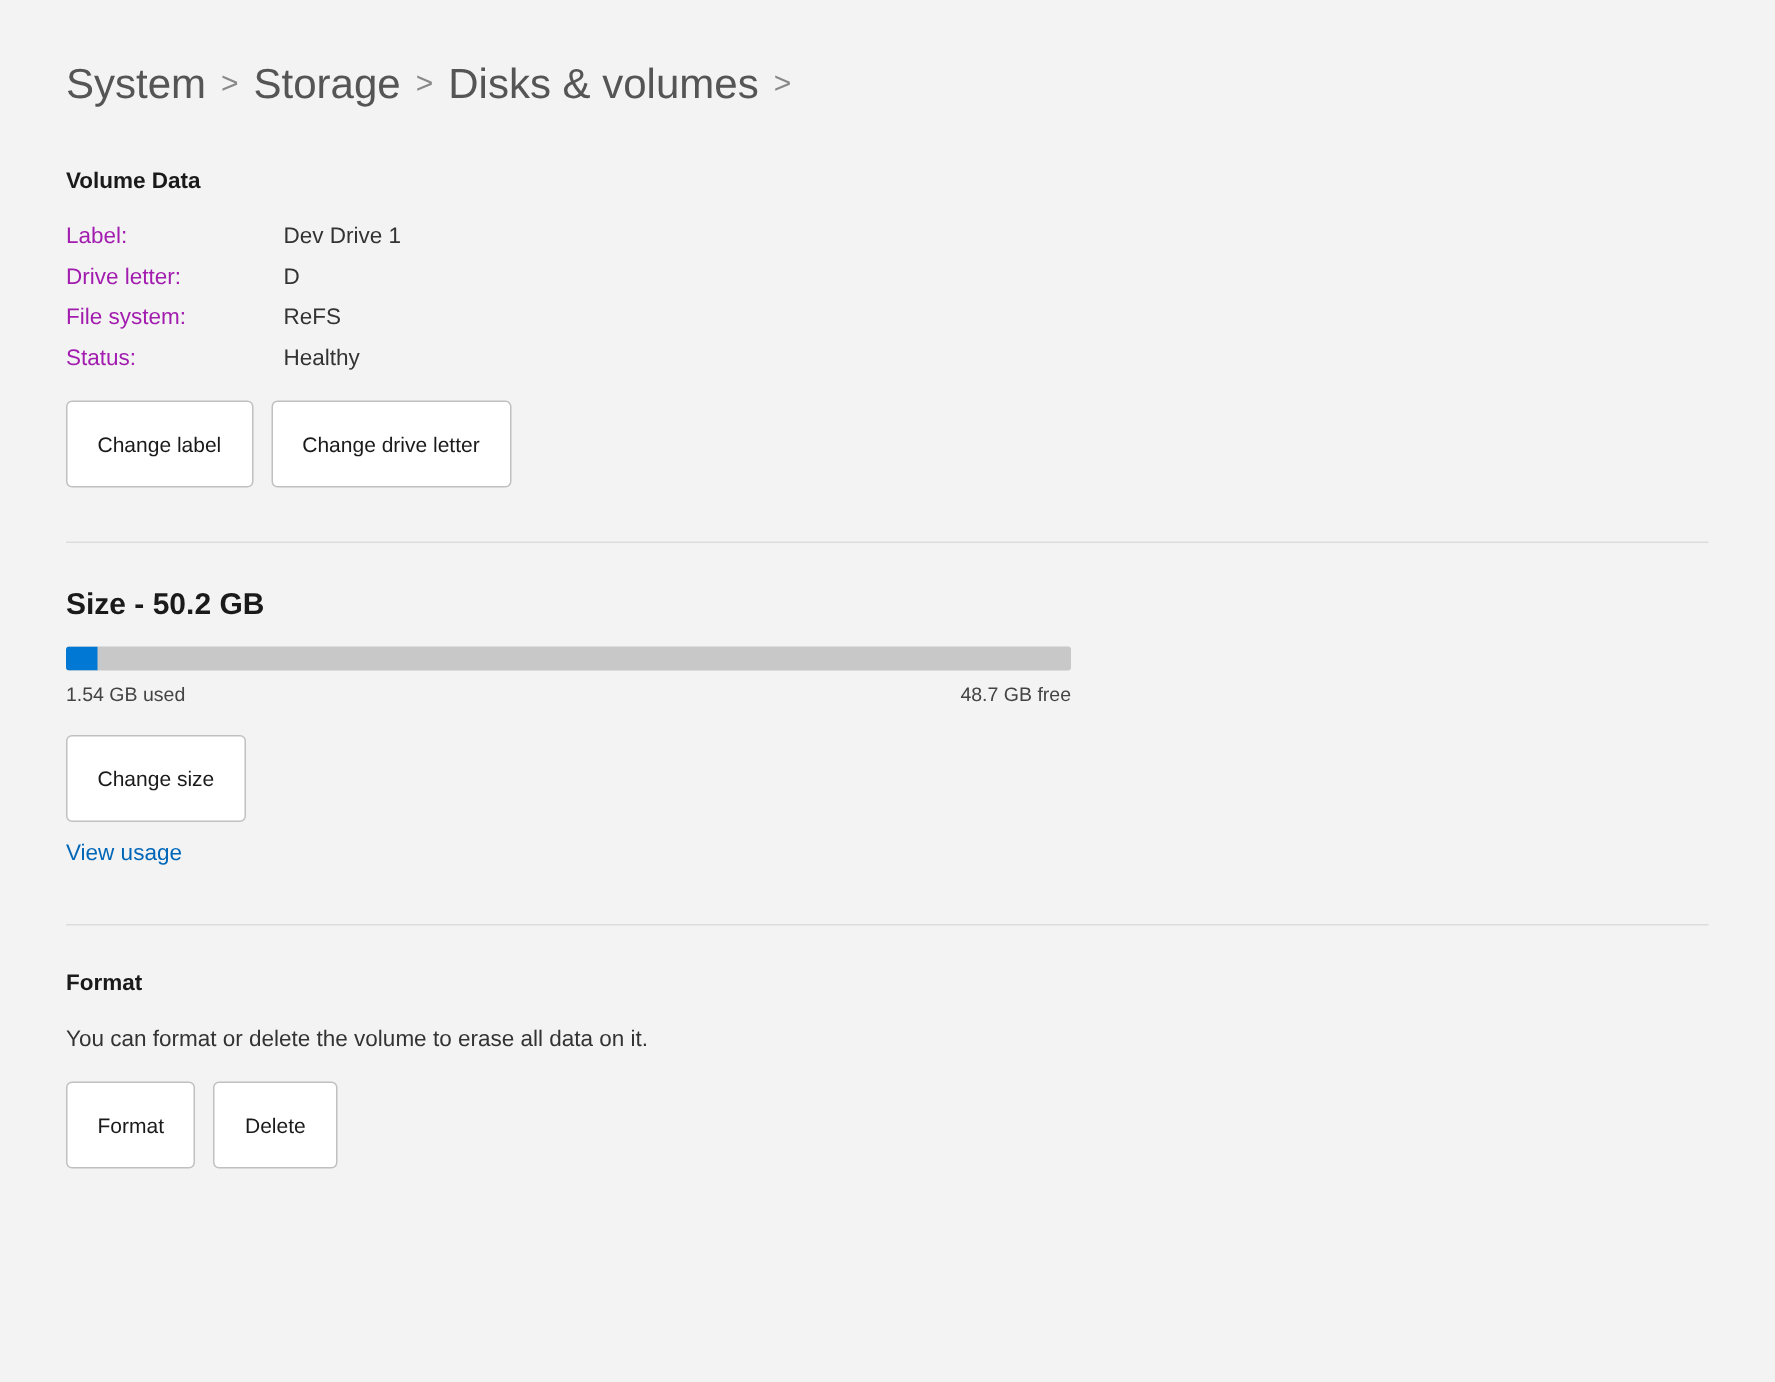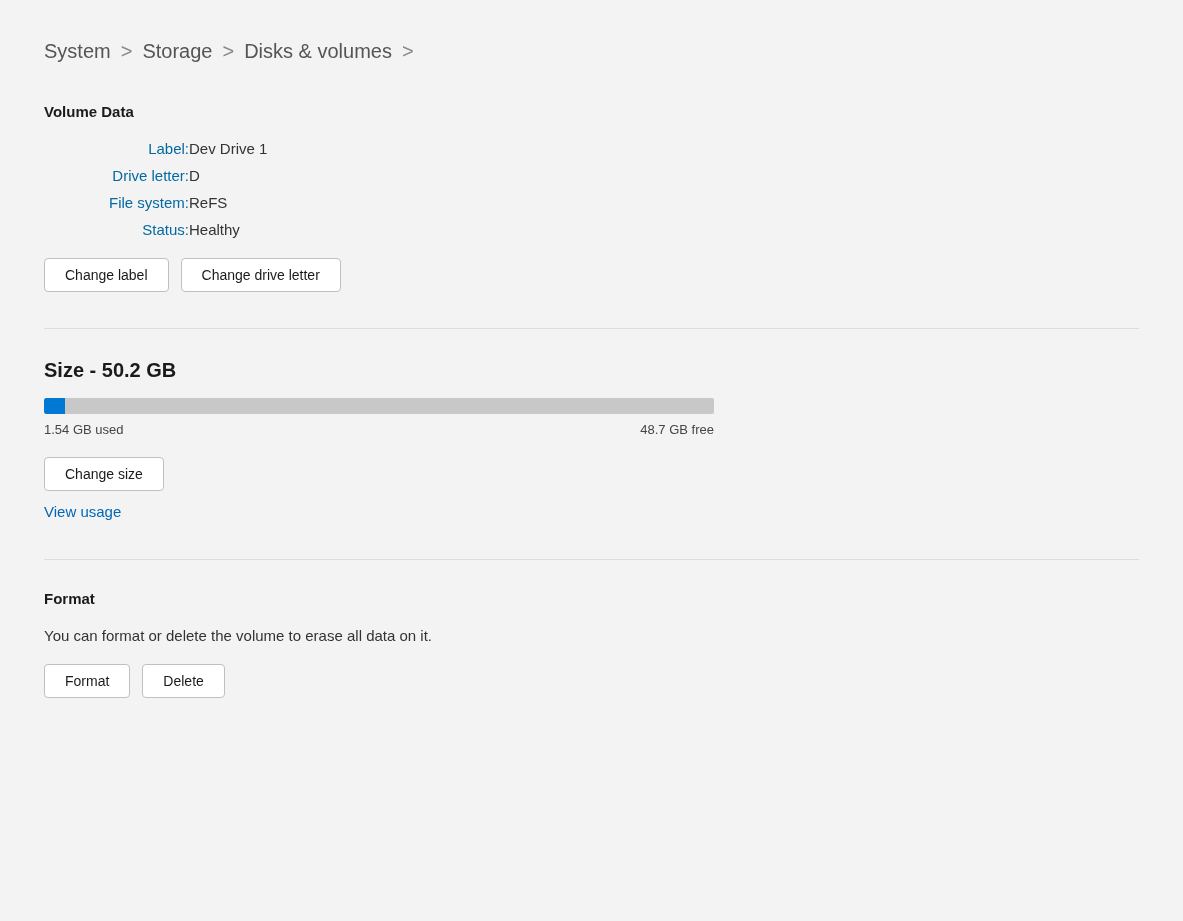--- a/index.html
+++ b/index.html
@@ -19,21 +19,21 @@
 
     .breadcrumb {
       display: flex;
       align-items: center;
       gap: 8px;
       margin-bottom: 40px;
       flex-wrap: wrap;
     }
 
     .breadcrumb-item {
-      font-size: 20px;
+      font-size: 28px;
       color: #555;
       font-weight: 400;
     }
 
     .breadcrumb-item.active {
       font-weight: 700;
       color: #1a1a1a;
     }
 
     .breadcrumb-separator {
@@ -54,39 +54,38 @@
     }
 
     .data-row {
       display: flex;
       align-items: baseline;
       margin-bottom: 10px;
     }
 
     .data-label {
       font-size: 15px;
-      color: #0369a1;
+      color: #a21caf;
       width: 145px;
       flex-shrink: 0;
-      text-align: right;
     }
 
     .data-value {
       font-size: 15px;
       color: #333;
     }
 
     .button-group {
       display: flex;
       gap: 12px;
       margin-top: 20px;
     }
 
     .btn {
-      padding: 8px 20px;
+      padding: 20px 20px;
       font-size: 14px;
       font-family: 'Segoe UI', sans-serif;
       background-color: #fff;
       border: 1px solid #c0c0c0;
       border-radius: 4px;
       cursor: pointer;
       color: #1a1a1a;
     }
 
     .size-section {

